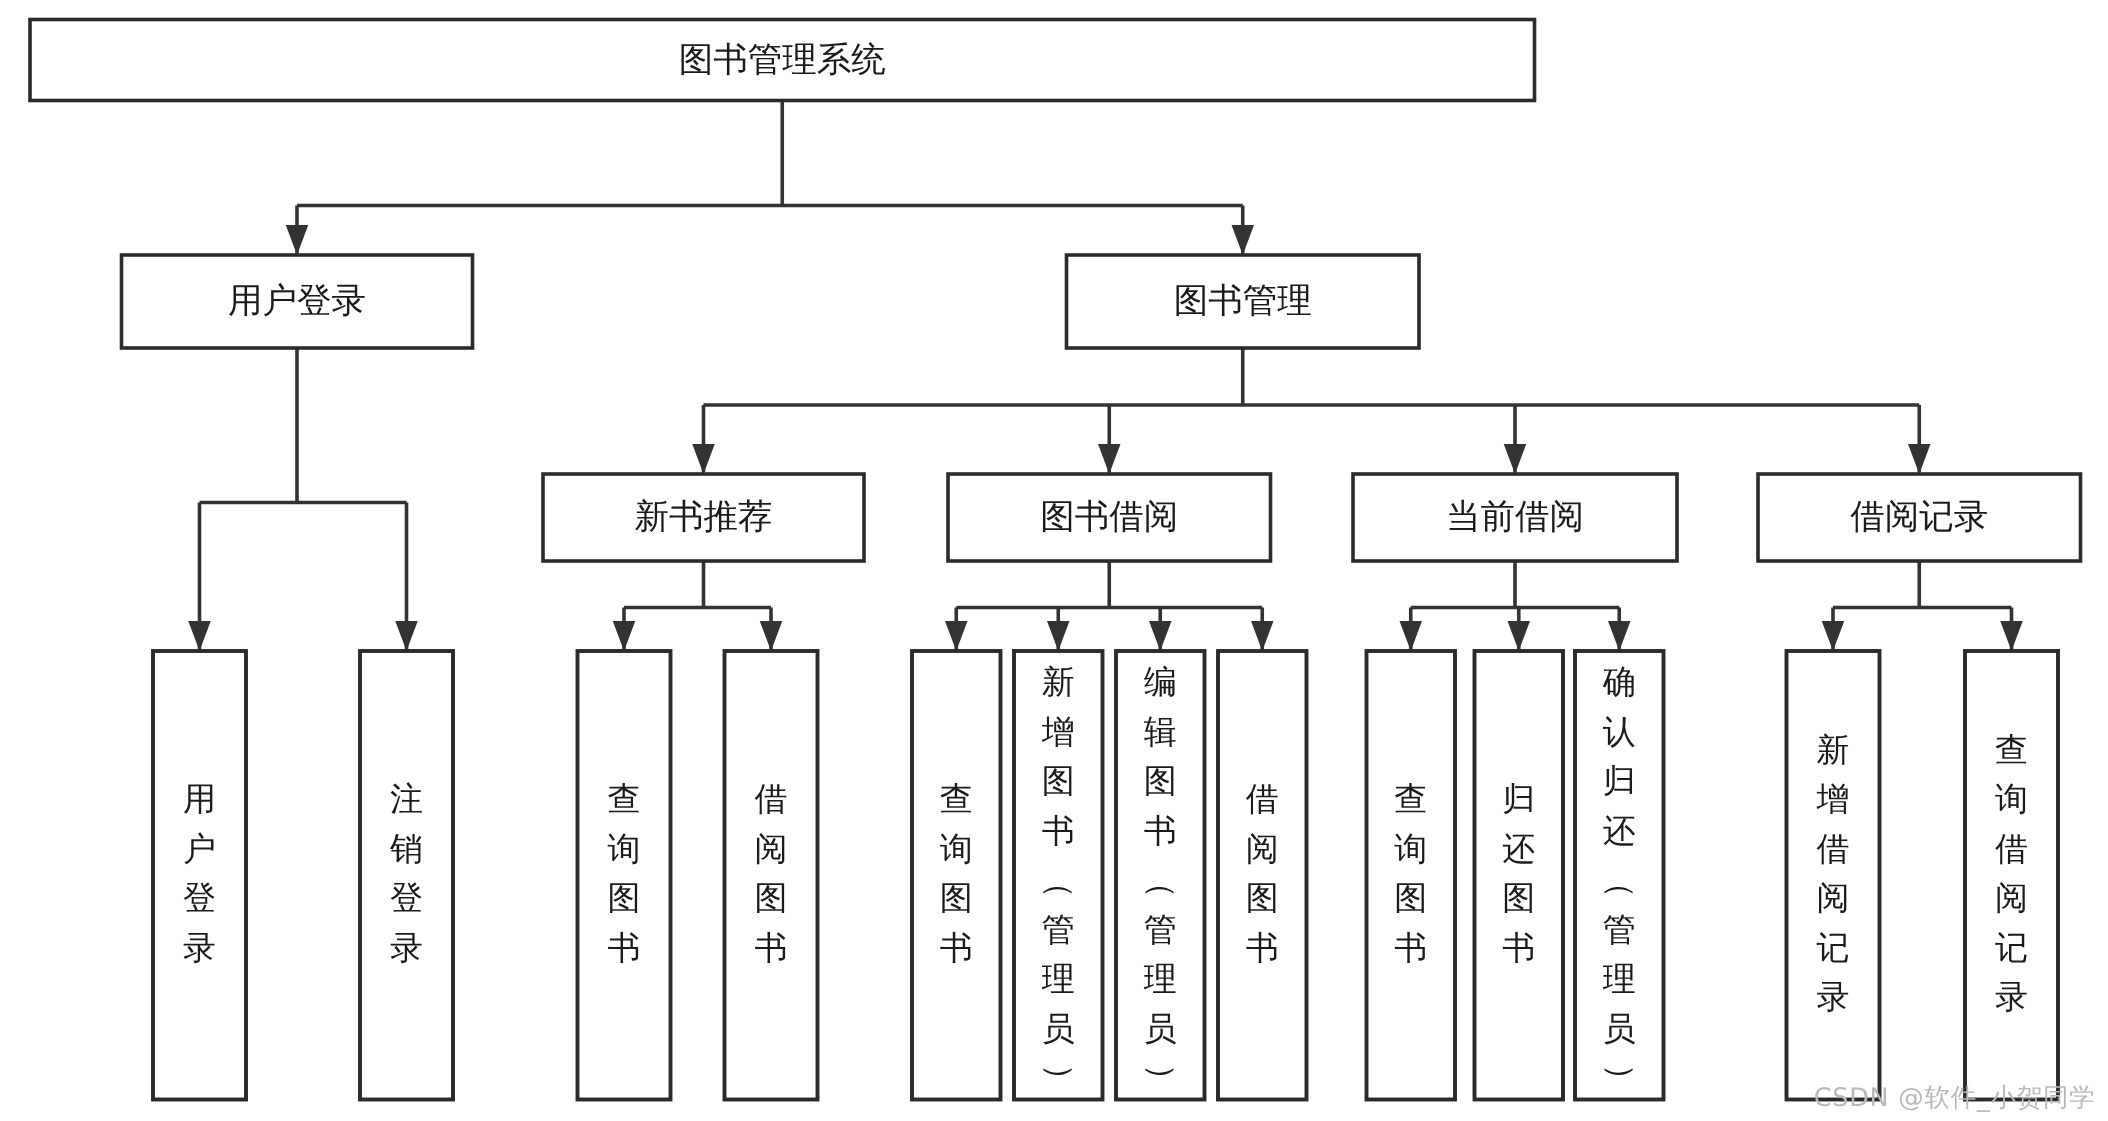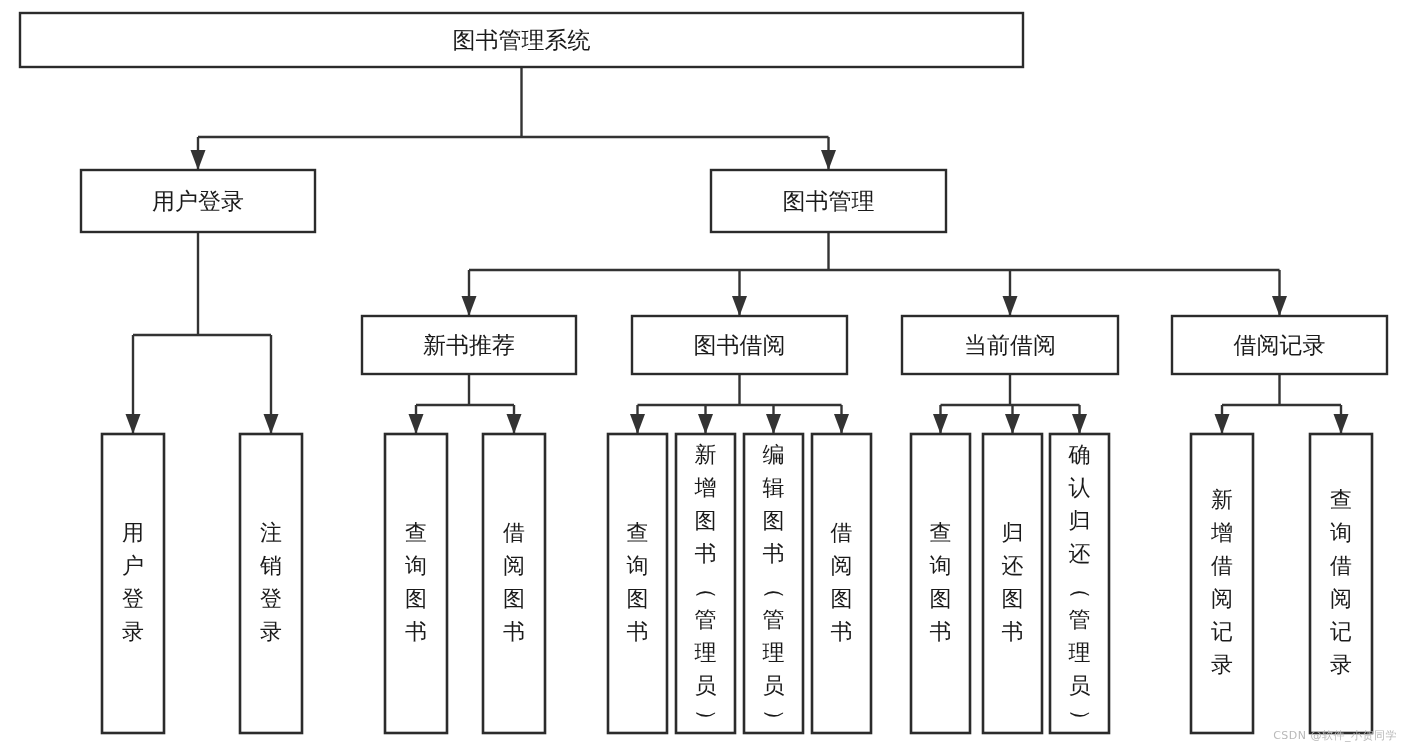--- a/index.html
+++ b/index.html
@@ -60,21 +60,21 @@
     font-family: "DejaVu Sans", "Liberation Sans", sans-serif;
     font-size: 22px;
     text-anchor: middle;
     dominant-baseline: middle;
   }
   .watermark-text {
     position: absolute;
     right: 8px;
     bottom: 4px;
     color: #b9b9b9;
-    font-size: 11px;
+    font-size: 17px;
     font-family: "DejaVu Sans", "Liberation Sans", sans-serif;
     letter-spacing: 0.5px;
     white-space: nowrap;
     user-select: none;
   }
 </style>
 </head>
 <body>
 
 <div id="diagram-root">

